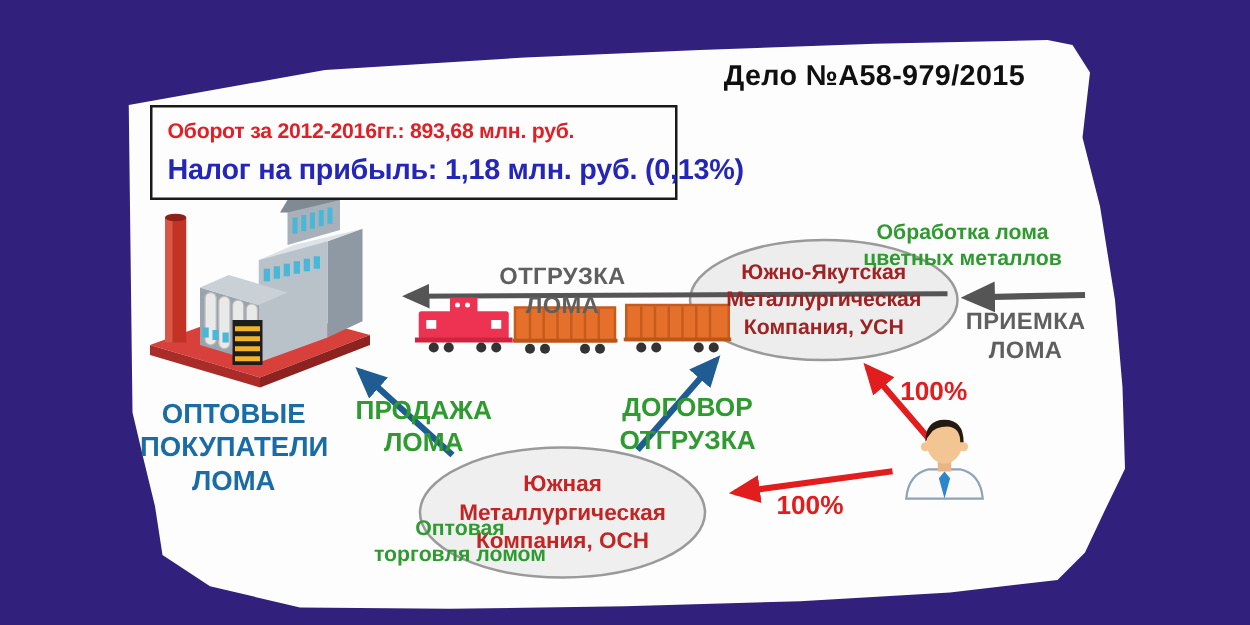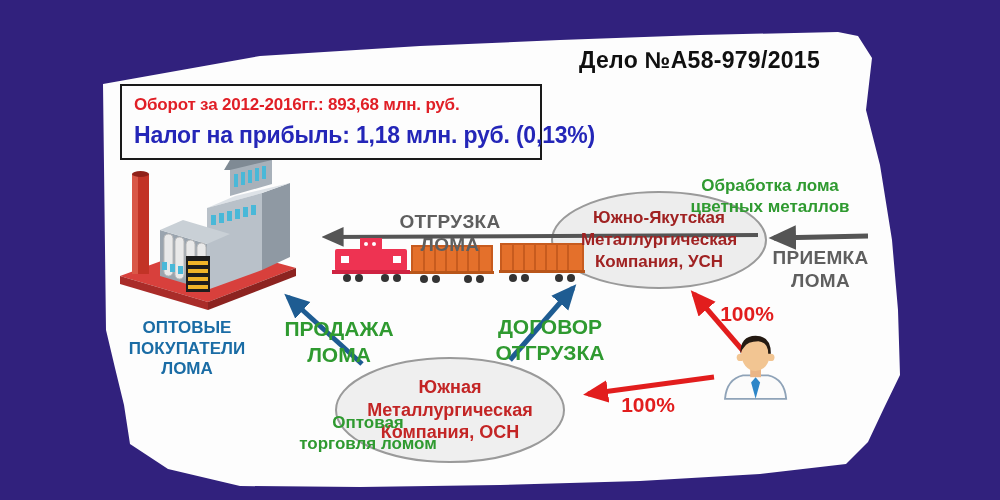--- a/index.html
+++ b/index.html
@@ -7,21 +7,21 @@
     position:relative; width:1000px; height:500px; overflow:hidden;
     background:#31217d;
     font-family:Liberation Sans, sans-serif;
     font-weight:bold;
   }
   svg.layer { position:absolute; left:0; top:0; }
   .txt { position:absolute; text-align:center; white-space:pre-line; line-height:1.22; }
   .gray  { color:#5f5f5f; font-size:19px; letter-spacing:.3px; }
   .green { color:#2f9a30; font-size:21px; }
   .green.sm { font-size:17px; }
-  .blue  { color:#1a6ca5; font-size:17px; }
+  .blue  { color:#1a6ca5; font-size:22px; }
   .red100{ color:#e21d1d; font-size:21px;text-align:center; }
   .title { color:#101010; font-size:23px; letter-spacing:.3px; }
   .ellipse-txt-top    { color:#a02222; font-size:17px; line-height:1.3; }
   .ellipse-txt-bottom { color:#c32525; font-size:18px; line-height:1.25; }
   .stats {
     position:absolute; left:120px; top:84px; width:394px;
     background:#fdfdfd; border:2px solid #1a1a1a; padding:9px 12px;
     text-align:left; letter-spacing:-0.2px;
   }
   .stats .line1 { color:#e01f26; font-size:17px; margin-bottom:7px; white-space:nowrap; }

